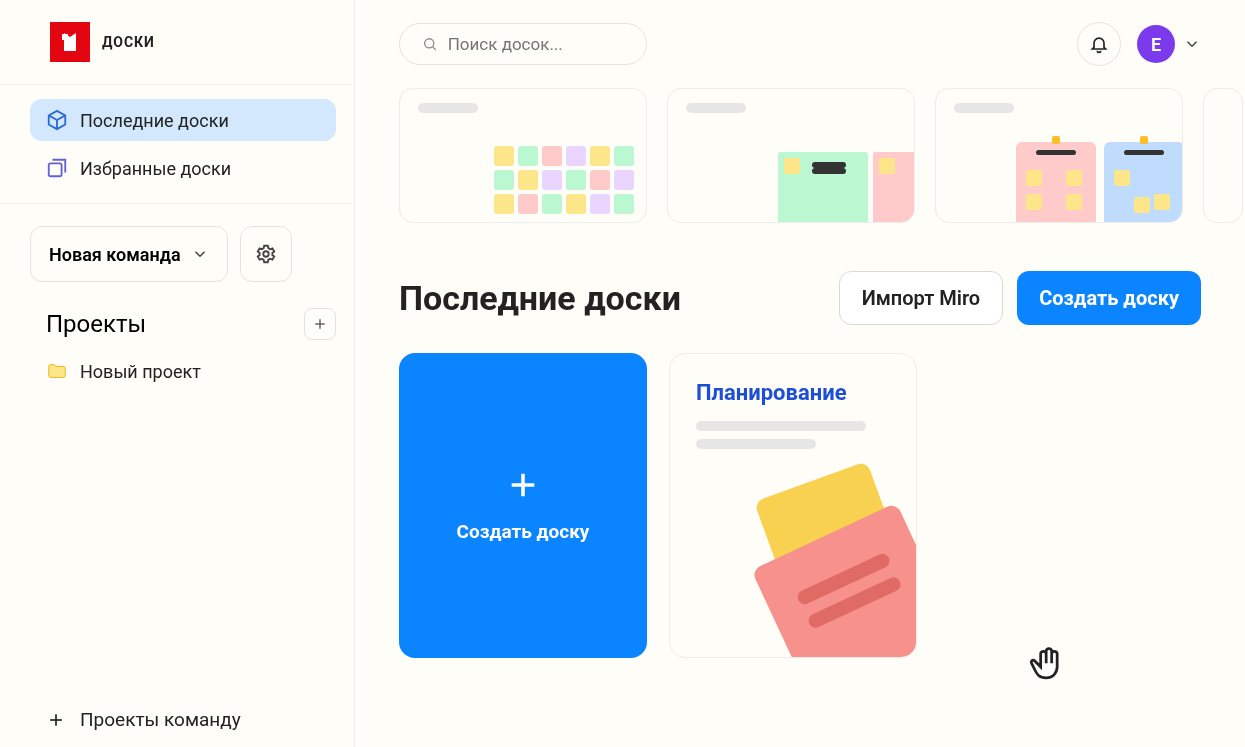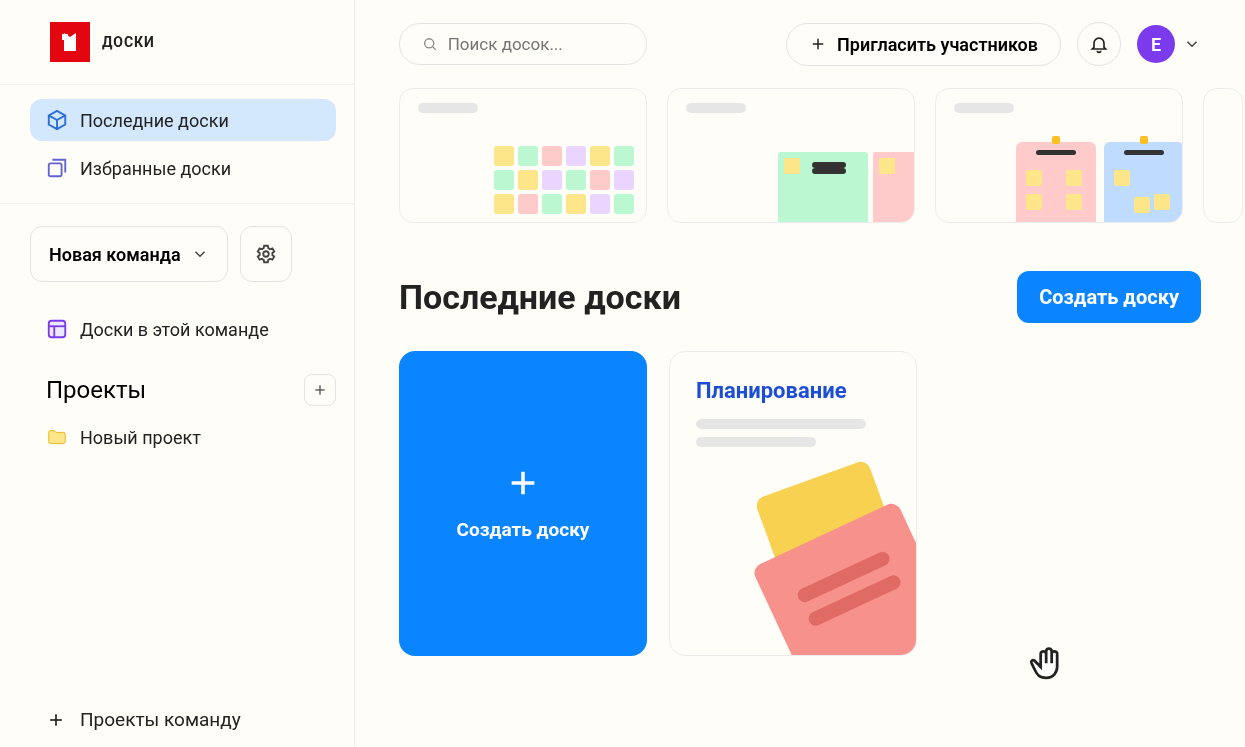--- a/index.html
+++ b/index.html
@@ -130,30 +130,20 @@
           </svg>
       </div>
       <div class="team-gear">
         <svg viewBox="0 0 24 24" width="22" height="22" fill="none" stroke="#444" stroke-width="2">
             <circle cx="12" cy="12" r="3"></circle>
             <path d="M19 12a7 7 0 0 0-.1-1.2l2.1-1.6-2-3.4-2.5 1a7 7 0 0 0-2-1.2L14 3h-4l-.5 2.6a7 7 0 0 0-2 1.2l-2.5-1-2 3.4 2.1 1.6A7 7 0 0 0 5 12c0 .4 0 .8.1 1.2l-2.1 1.6 2 3.4 2.5-1c.6.5 1.3.9 2 1.2L10 21h4l.5-2.6c.7-.3 1.4-.7 2-1.2l2.5 1 2-3.4-2.1-1.6c.1-.4.1-.8.1-1.2z"></path>
           </svg>
       </div>
     </div>
 
-    <div class="side-section">
-      <div class="side-link">
-        <svg viewBox="0 0 24 24" width="22" height="22" fill="none" stroke="#7c3aed" stroke-width="2">
-            <rect x="3" y="3" width="18" height="18" rx="3" fill="#ede9fe"></rect>
-            <line x1="3" y1="9" x2="21" y2="9"></line>
-            <line x1="9" y1="9" x2="9" y2="21"></line>
-          </svg>
-        <span>Доски в этой команде</span>
-      </div>
-    </div>
 
     <div class="projects-head">
       <span class="title">Проекты</span>
       <div class="add-proj-btn">
         <svg viewBox="0 0 24 24" width="16" height="16" fill="none" stroke="#555" stroke-width="2">
             <line x1="12" y1="5" x2="12" y2="19"></line>
             <line x1="5" y1="12" x2="19" y2="12"></line>
           </svg>
       </div>
     </div>
@@ -180,27 +170,20 @@
   <main class="main">
     <div class="topbar">
       <div class="search">
         <svg viewBox="0 0 24 24" width="18" height="18" fill="none" stroke="#888" stroke-width="2">
             <circle cx="11" cy="11" r="7"></circle>
             <line x1="21" y1="21" x2="16.65" y2="16.65"></line>
           </svg>
         <input type="text" placeholder="Поиск досок..." style="">
       </div>
       <div class="topbar-spacer"></div>
-      <div class="invite-btn">
-        <svg viewBox="0 0 24 24" width="18" height="18" fill="none" stroke="#222" stroke-width="2">
-            <line x1="12" y1="5" x2="12" y2="19"></line>
-            <line x1="5" y1="12" x2="19" y2="12"></line>
-          </svg>
-        <span>Пригласить участников</span>
-      </div>
       <div class="bell-btn">
         <svg viewBox="0 0 24 24" width="20" height="20" fill="none" stroke="#222" stroke-width="2">
             <path d="M18 16v-5a6 6 0 1 0-12 0v5l-2 2h16z"></path>
             <path d="M10 20a2 2 0 0 0 4 0"></path>
           </svg>
       </div>
       <div class="avatar-wrap">
         <div class="avatar">Е</div>
         <svg class="chevron" viewBox="0 0 24 24" width="18" height="18" fill="none" stroke="#444" stroke-width="2">
             <polyline points="6 9 12 15 18 9"></polyline>
@@ -254,20 +237,21 @@
           <span class="sticky" style="top:52px;left:50px;"></span>
           <span class="sticky" style="top:55px;left:30px;"></span>
         </div>
       </div>
       <div class="tmpl" style="width:40px;border-left:1px solid #ececec"></div>
     </div>
 
     <div class="section-head">
       <div class="section-title">Последние доски</div>
       <div class="head-buttons">
+        <button class="btn-outline">Импорт Miro</button>
         <button class="btn-primary">Создать доску</button>
       </div>
     </div>
 
     <div class="cards-row">
       <div class="card create">
         <svg viewBox="0 0 24 24" width="34" height="34" fill="none" stroke="#fff" stroke-width="2.5">
             <line x1="12" y1="4" x2="12" y2="20"></line>
             <line x1="4" y1="12" x2="20" y2="12"></line>
           </svg>

